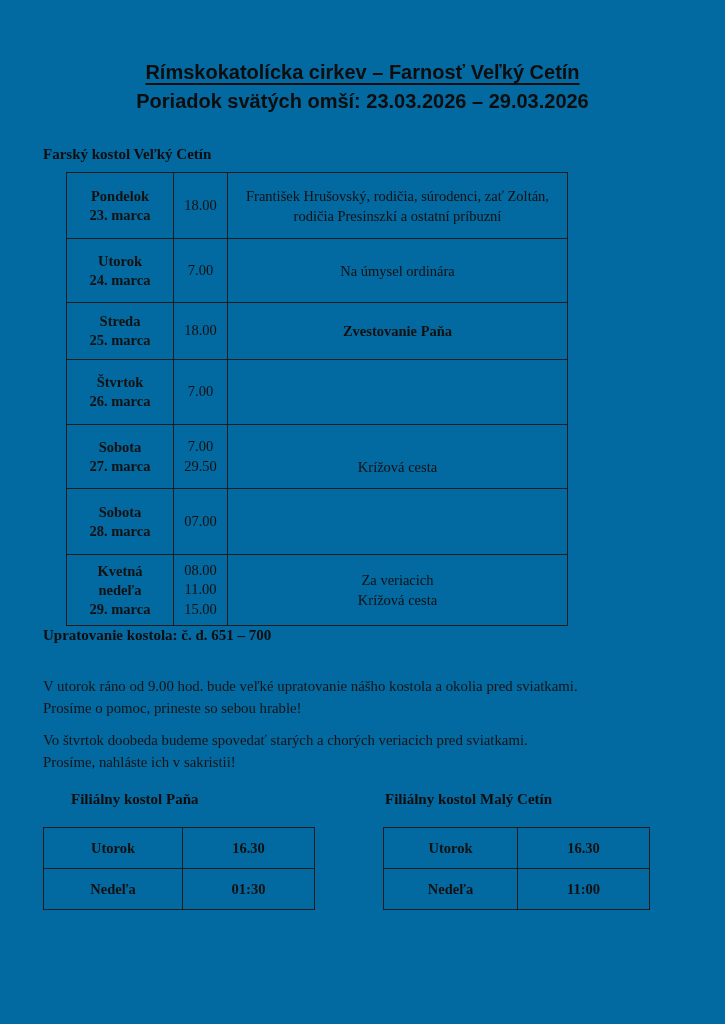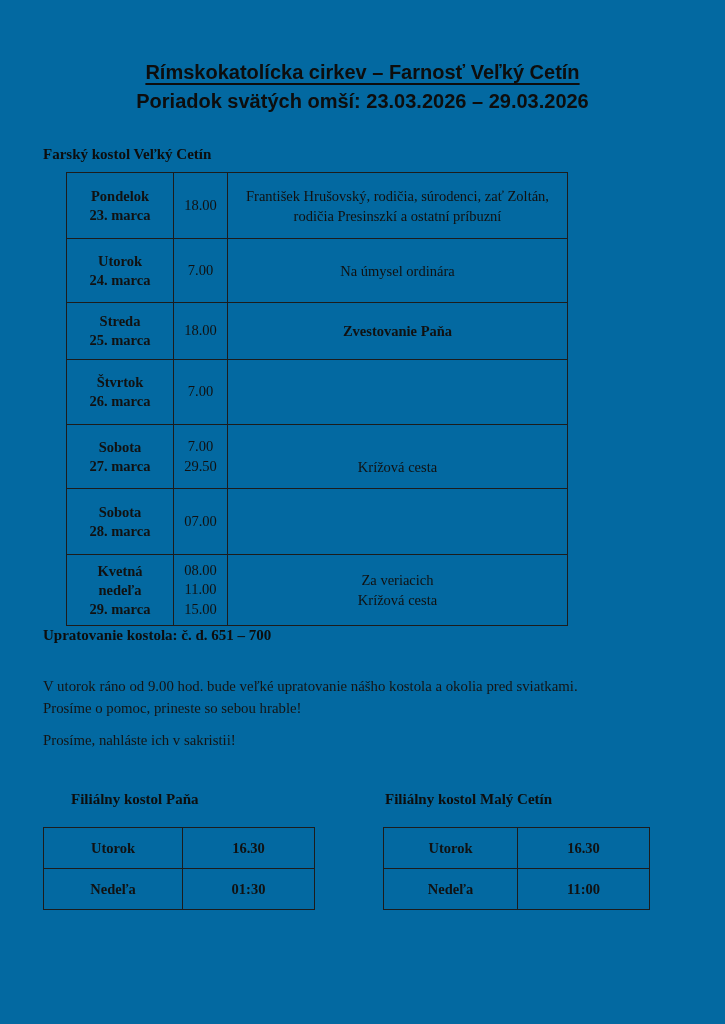--- a/index.html
+++ b/index.html
@@ -199,20 +199,21 @@
     </tbody>
   </table>
 
   <div class="section-heading cleaning-note">Upratovanie kostola: č. d. 651 – 700</div>
 
   <div class="announcement announcement-1">
     <div>V utorok ráno od 9.00 hod. bude veľké upratovanie nášho kostola a okolia pred sviatkami.</div>
     <div>Prosíme o pomoc, prineste so sebou hrable!</div>
   </div>
   <div class="announcement announcement-2">
+    <div>Vo štvrtok doobeda budeme spovedať starých a chorých veriacich pred sviatkami.</div>
     <div>Prosíme, nahláste ich v sakristii!</div>
   </div>
 
   <div class="section-heading filial-heading-left">Filiálny kostol Paňa</div>
   <div class="section-heading filial-heading-right">Filiálny kostol Malý Cetín</div>
 
   <table class="filial-table filial-table-left">
     <tbody>
       <tr>
         <td class="f-day">Utorok</td>

